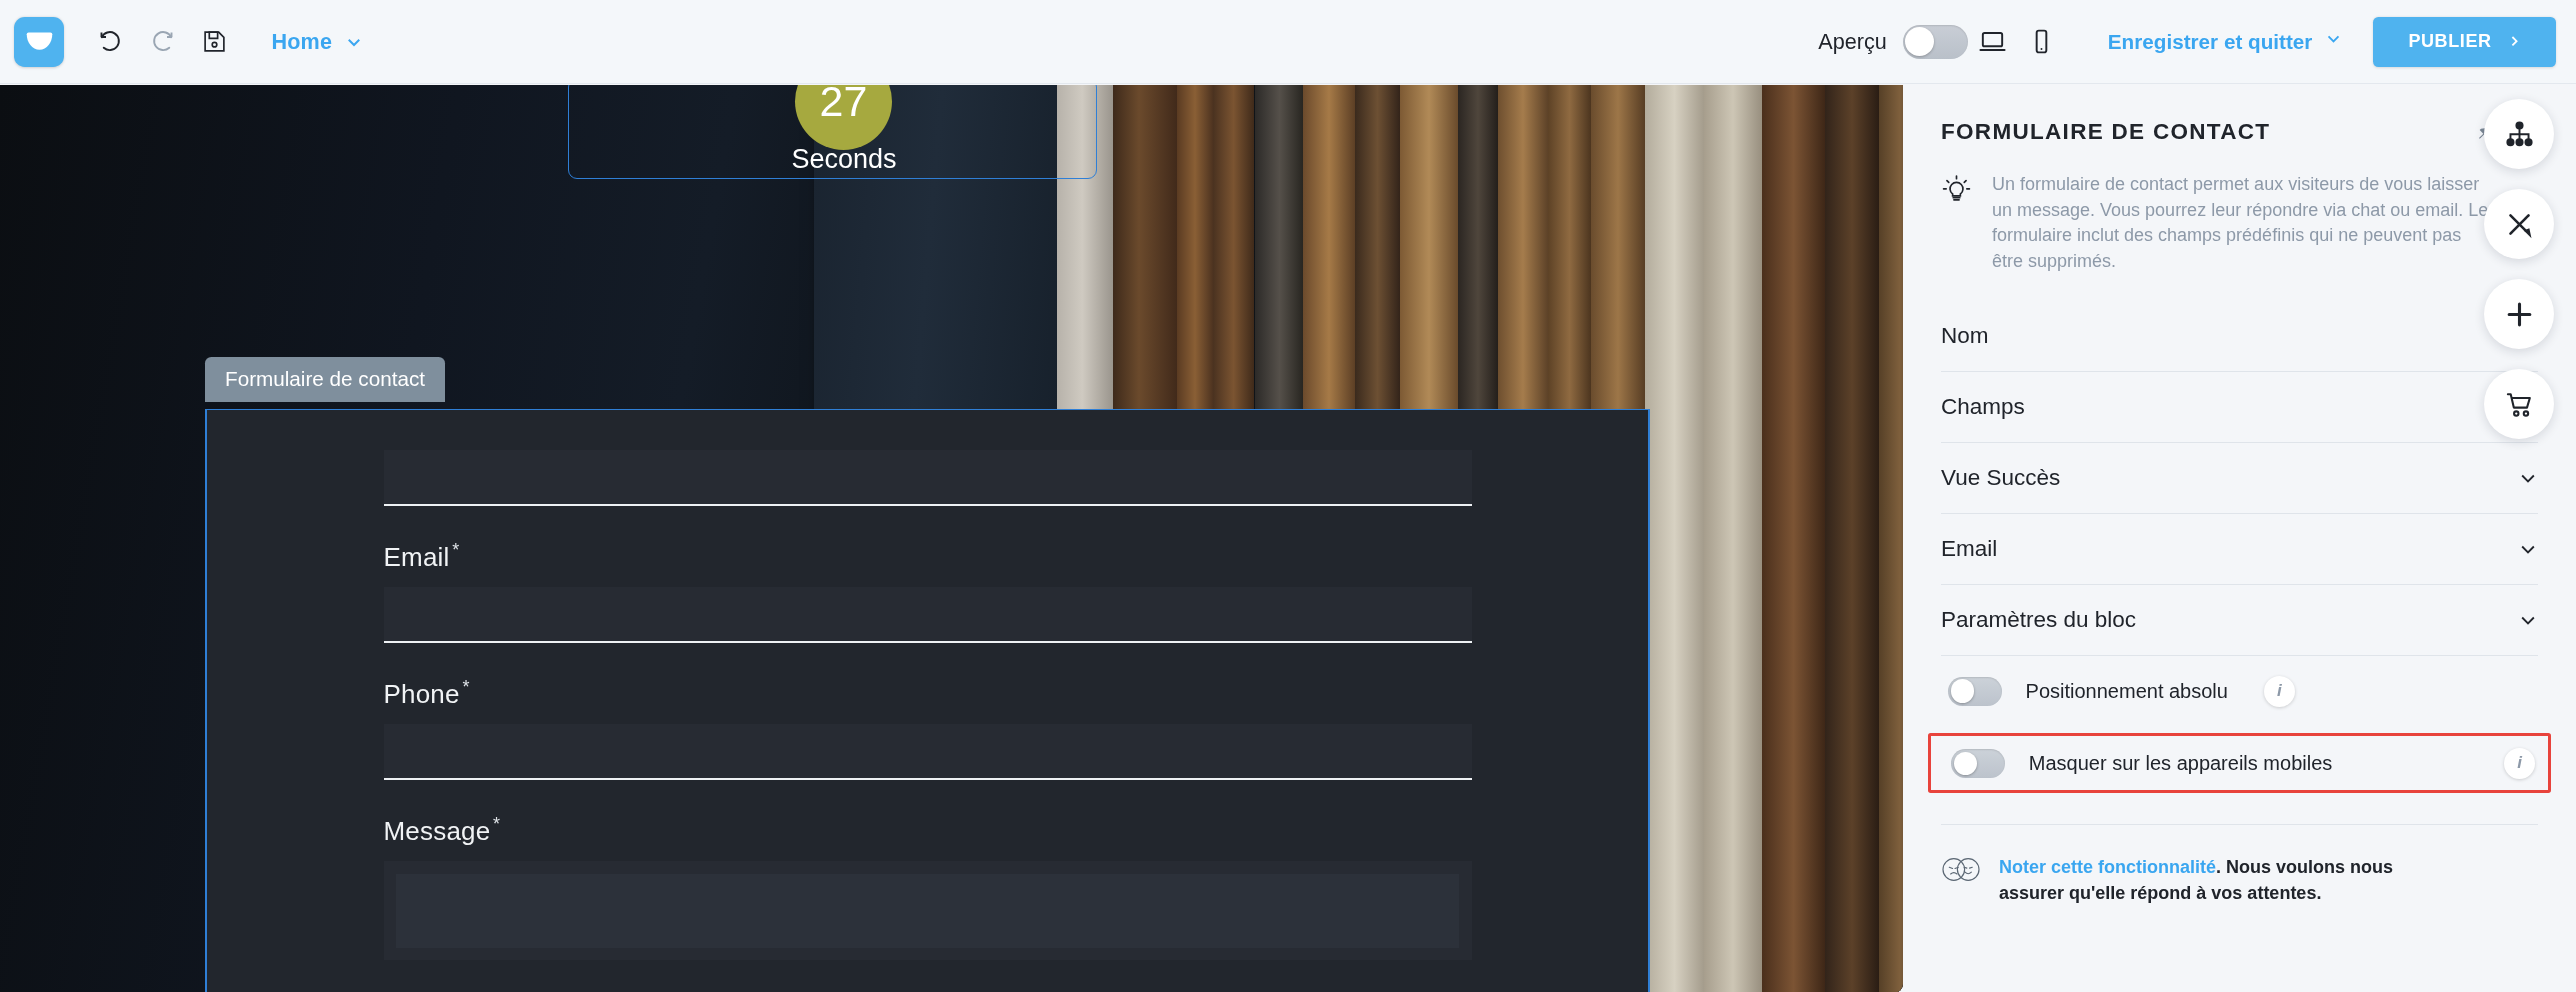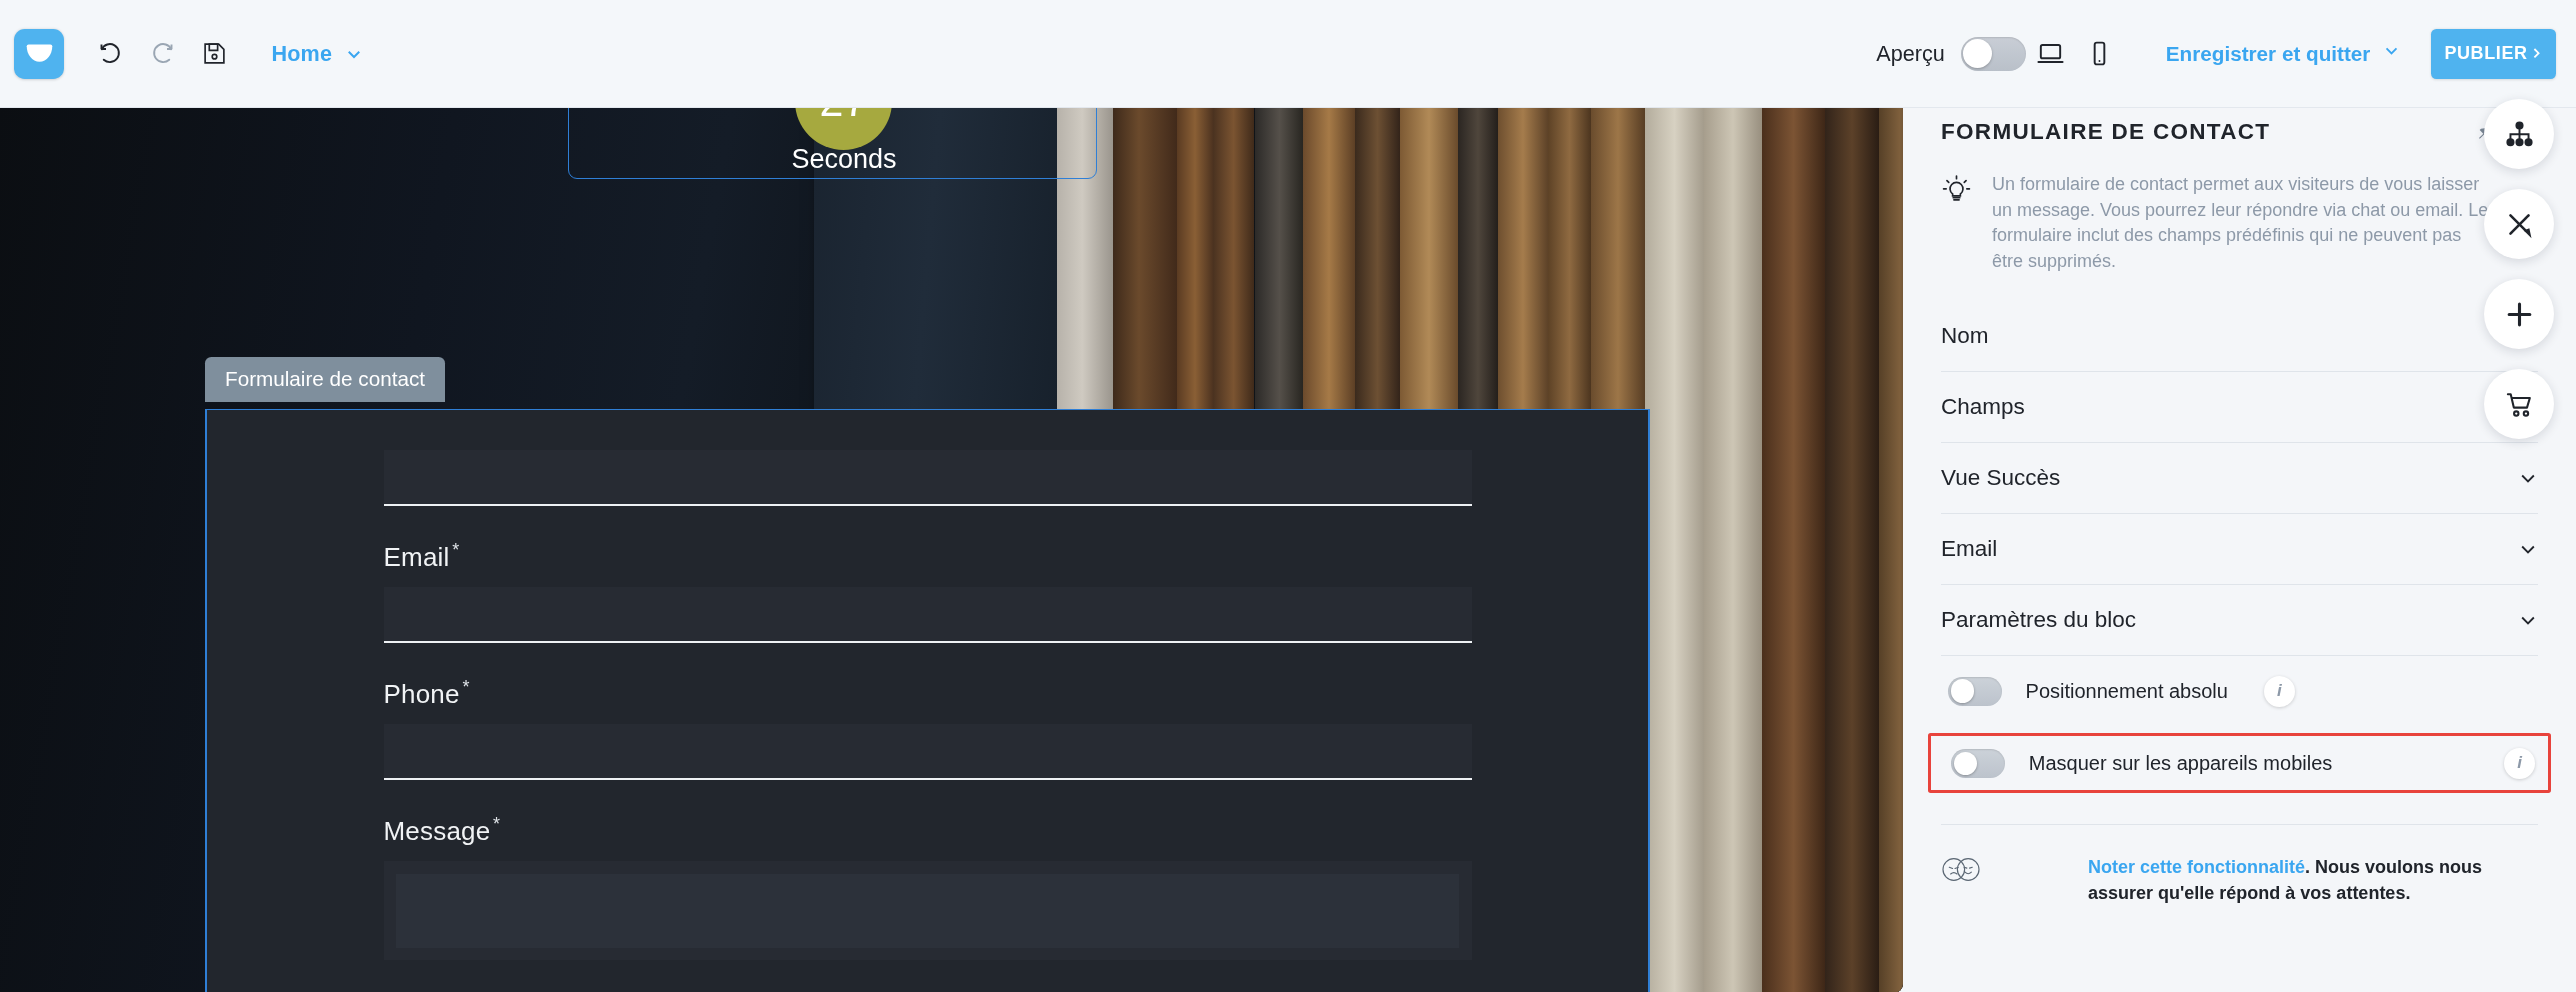--- a/index.html
+++ b/index.html
@@ -6,21 +6,21 @@
   html, body {
     width: 2576px; height: 993px;
     overflow: hidden;
     font-family: "Liberation Sans", sans-serif;
     background: #f4f6f9;
   }
 
   
   .topbar {
     position: absolute; top: 0; left: 0;
-    width: 2576px; height: 108px;
+    width: 2576px; height: 84px;
     background: #f4f7fa;
     border-bottom: 0.9px solid #e3e8ee;
     display: flex; align-items: center;
     z-index: 40;
   }
   .tb-left { display: flex; align-items: center; padding-left: 14.4px; gap: 0; }
   .logo {
     width: 50px; height: 50px; border-radius: 10.8px;
     background: #4fb3ef;
     display: flex; align-items: center; justify-content: center;
@@ -59,22 +59,22 @@
   .dev-icon:first-of-type { margin-left: 18px; }
   .save-quit {
     margin-left: 42px; color: #3aa6f0; font-size: 20.7px; font-weight: 700;
     cursor: pointer; display: flex; gap: 13px;
     white-space: nowrap;
   }
   .publish-btn {
     margin-left: 31px;
     background: #4fb3ef; color: #fff;
     font-size: 18px; font-weight: 700; letter-spacing: 0.6px;
-    padding: 0 13px; height: 50px; border-radius: 5.4px;
-    display: flex; align-items: center; gap: 1px; cursor: pointer;
+    padding: 0 35px; height: 50px; border-radius: 5.4px;
+    display: flex; align-items: center; gap: 15px; cursor: pointer;
     border: none; font-family: inherit;
     box-shadow: 0 0.9px 2.7px rgba(0,0,0,.12);
   }
 
   
   .canvas {
     position: absolute; top: 85px; left: 0;
     width: 1903px; height: 908px;
     overflow: hidden;
     border-radius: 0 0 9px 0;
@@ -222,21 +222,21 @@
     width: 31px; height: 31px; border-radius: 50%;
     background: #fff; box-shadow: 0 0.9px 3.6px rgba(0,0,0,.18);
     display: flex; align-items: center; justify-content: center;
     color: #8d99a8; font-size: 17px; font-style: italic; font-weight: 700;
     cursor: pointer; flex: none;
   }
   .toggle-row .info-i { margin-left: 12.6px; }
   .toggle-row.boxed .info-i { margin-left: auto; margin-right: 12.6px; }
 
   .panel-sep { border-top: 0.9px solid #dfe4ea; margin-top: 31px; }
-  .rate-row { display: flex; gap: 18px; margin-top: 29px; align-items: flex-start; justify-content: space-between; }
+  .rate-row { display: flex; gap: 18px; margin-top: 29px; align-items: flex-start; }
   .rate-text { font-size: 18px; line-height: 1.45; color: #20242b; font-weight: 700; max-width: 450px; }
   .rate-link { color: #3aa6f0; cursor: pointer; }
 
   
   .fabs {
     position: absolute; top: 99px; right: 21.6px;
     display: flex; flex-direction: column; gap: 20px; z-index: 50;
   }
   .fab {
     width: 70px; height: 70px; border-radius: 50%;

